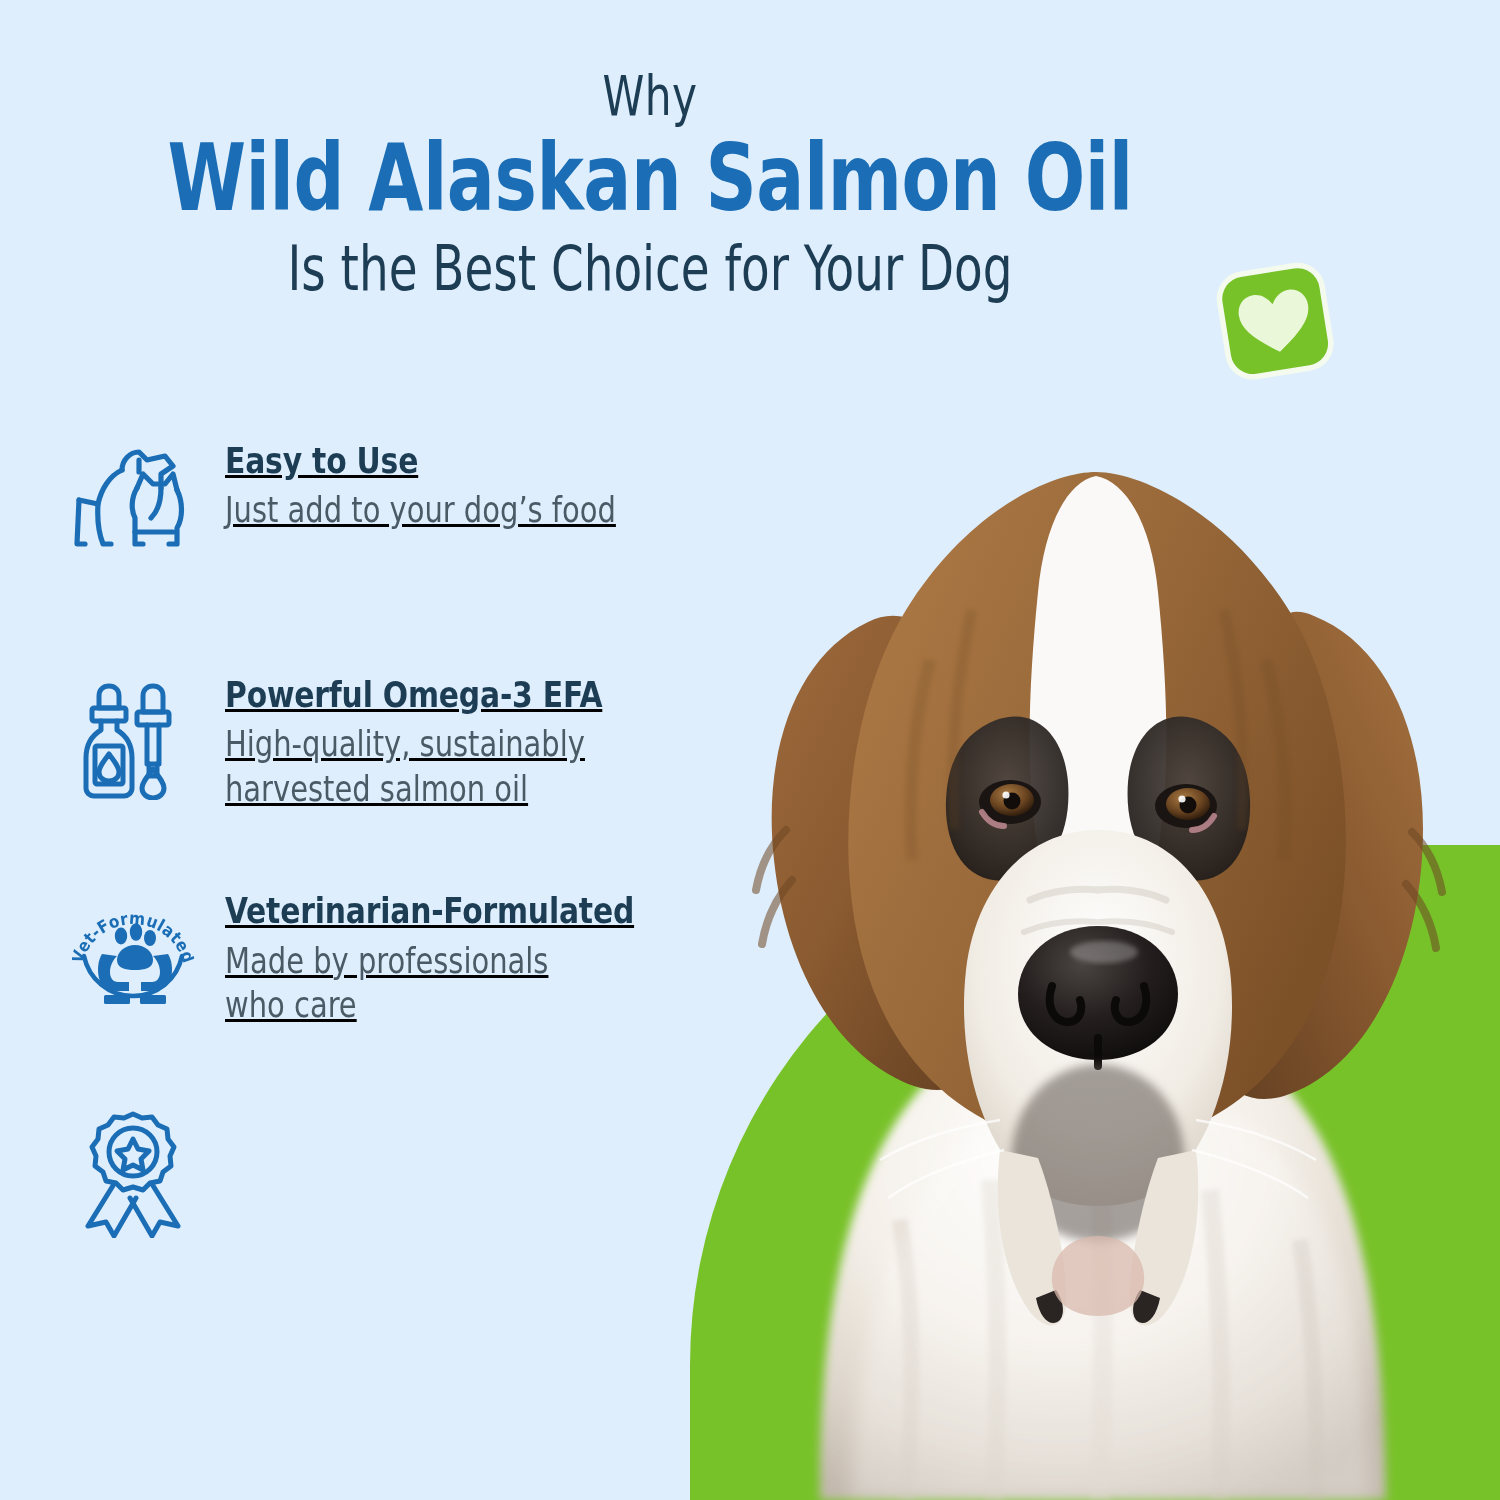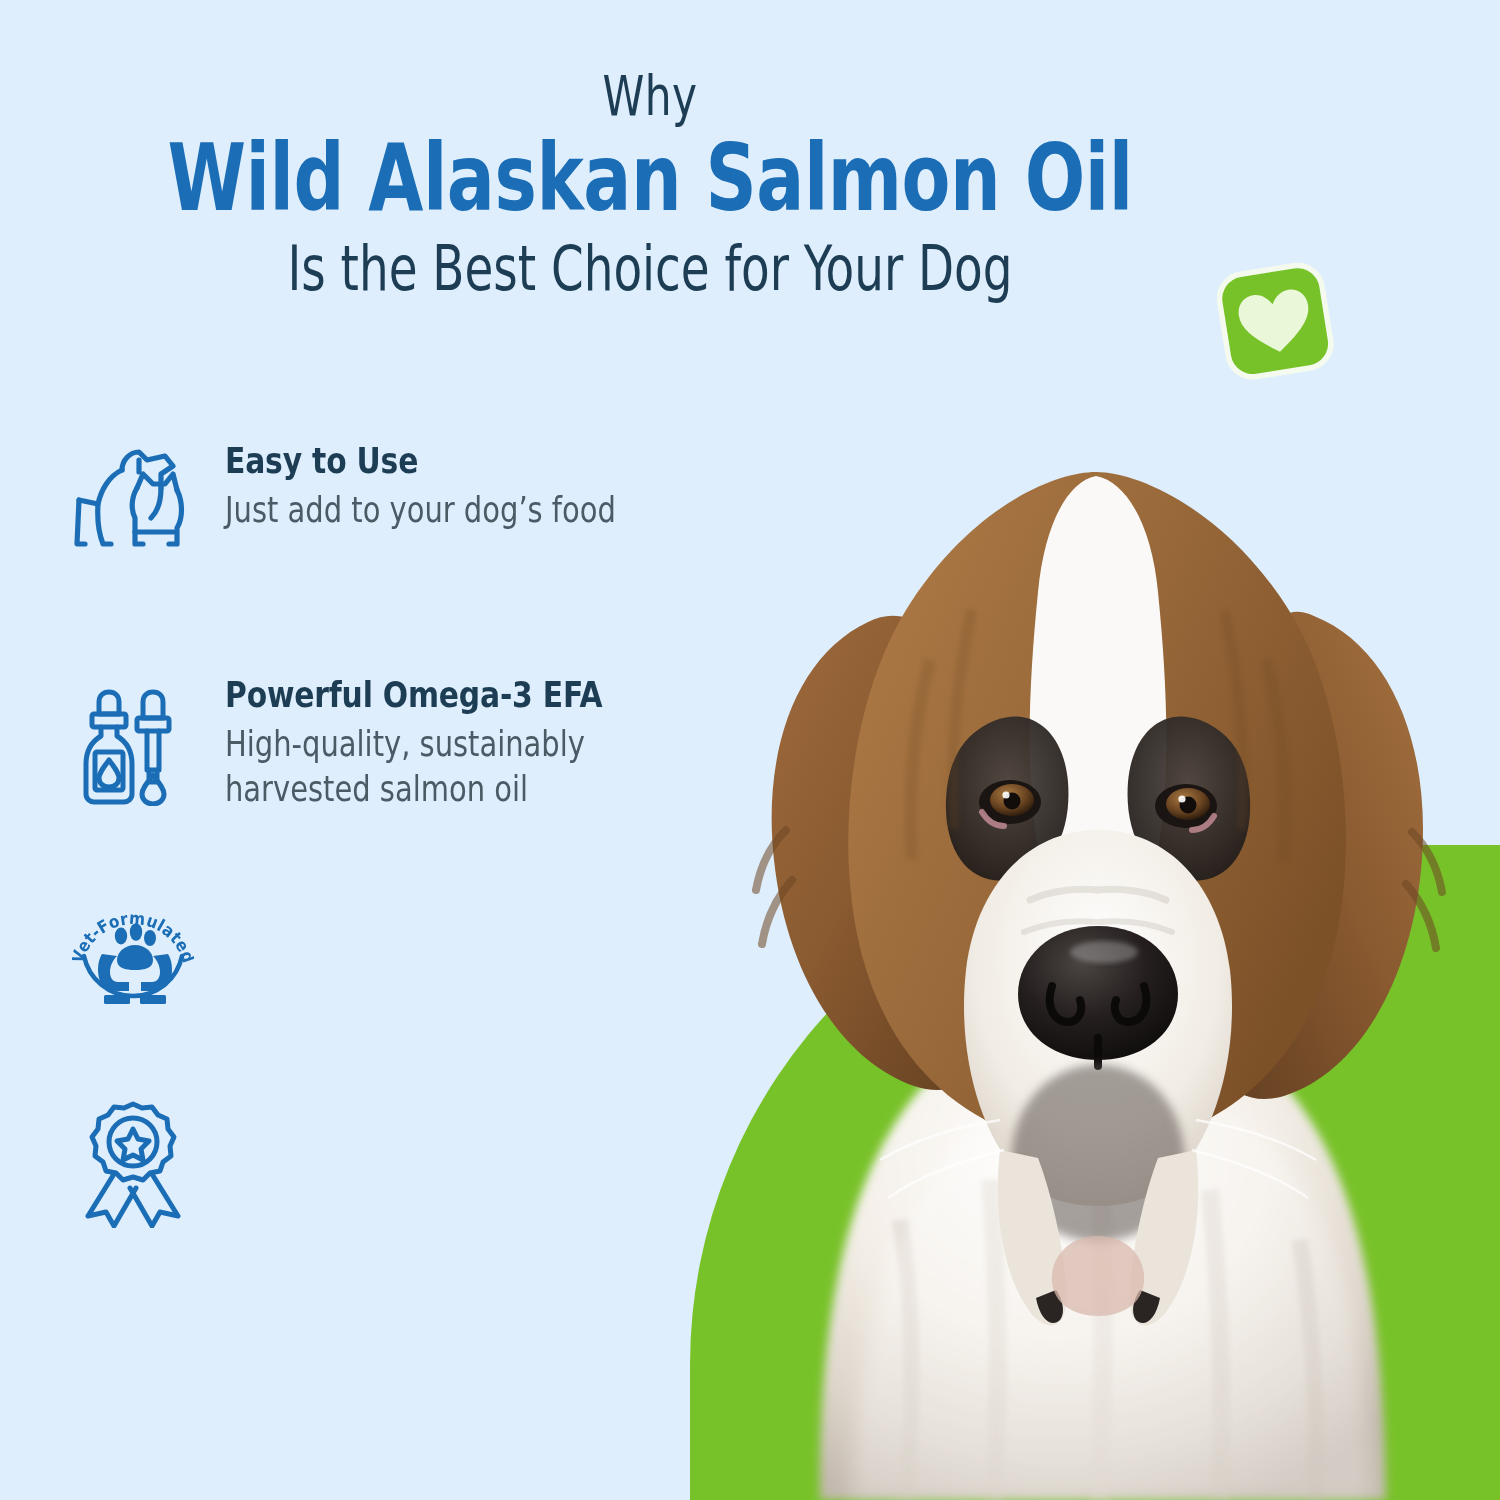--- a/index.html
+++ b/index.html
@@ -101,35 +101,35 @@
     z-index:5;
   }
 
   .feature {
     position:relative;
     display:flex;
     align-items:flex-start;
     padding-left:70px;
   }
   .f1 { margin-top:0px;   }
-  .f2 { margin-top:118px;align-items:center; }
+  .f2 { margin-top:118px; }
   .f3 { margin-top:78px;  }
   .f4 { margin-top:74px;  }
 
   .f-icon {
     width:125px;
     flex:0 0 125px;
     display:flex;
     align-items:flex-start;
     justify-content:center;
     padding-top:6px;
   }
   .f-icon svg { display:block; }
 
-  .f-text { padding-left:30px; padding-top:0px; }
+  .f-text { padding-left:30px; padding-top:0px;text-decoration:underline; }
 
   .f-title {
     font-family:"DejaVu Sans Condensed","Liberation Sans", sans-serif;
     font-size:36px;
     font-weight:700;
     color:#1d3d54;
     line-height:1.18;
     letter-spacing:-0.2px;
     transform:scaleX(.92);
     transform-origin:left center;
@@ -384,20 +384,25 @@
           </g>
 
           <g fill="#1b6eb5">
             <path d="M30 58 C26 64 25 74 27 82 C29 90 36 95 45 95 L57 95 L57 86 L46 86 C41 86 38 82 38 76 C38 70 41 64 45 60 Z"></path>
             <path d="M96 58 C100 64 101 74 99 82 C97 90 90 95 81 95 L69 95 L69 86 L80 86 C85 86 88 82 88 76 C88 70 85 64 81 60 Z"></path>
             <rect x="32" y="99" width="26" height="9" rx="1.5"></rect>
             <rect x="68" y="99" width="26" height="9" rx="1.5"></rect>
           </g>
         </svg>
       </div>
+      <div class="f-text">
+        <div class="f-title">Veterinarian-Formulated</div>
+        <div class="f-desc">Made by professionals
+who care</div>
+      </div>
     </div>
 
     <div class="feature f4">
       <div class="f-icon">
         <svg width="110" height="130" viewBox="0 0 110 130" fill="none" stroke="#1b6eb5" stroke-width="5" stroke-linecap="round" stroke-linejoin="round">
 
           <path d="M36 76 L10 118 L28 114 L36 128 L58 90"></path>
           <path d="M74 76 L100 118 L82 114 L74 128 L52 90"></path>
 
           <path d="M55 6 L64 10 L74 9 L80 17 L89 21 L90 31 L96 39 L92 48 L93 58 L85 64 L82 73 L72 75 L65 82 L55 79 L45 82 L38 75 L28 73 L25 64 L17 58 L18 48 L14 39 L20 31 L21 21 L30 17 L36 9 L46 10 Z"></path>

